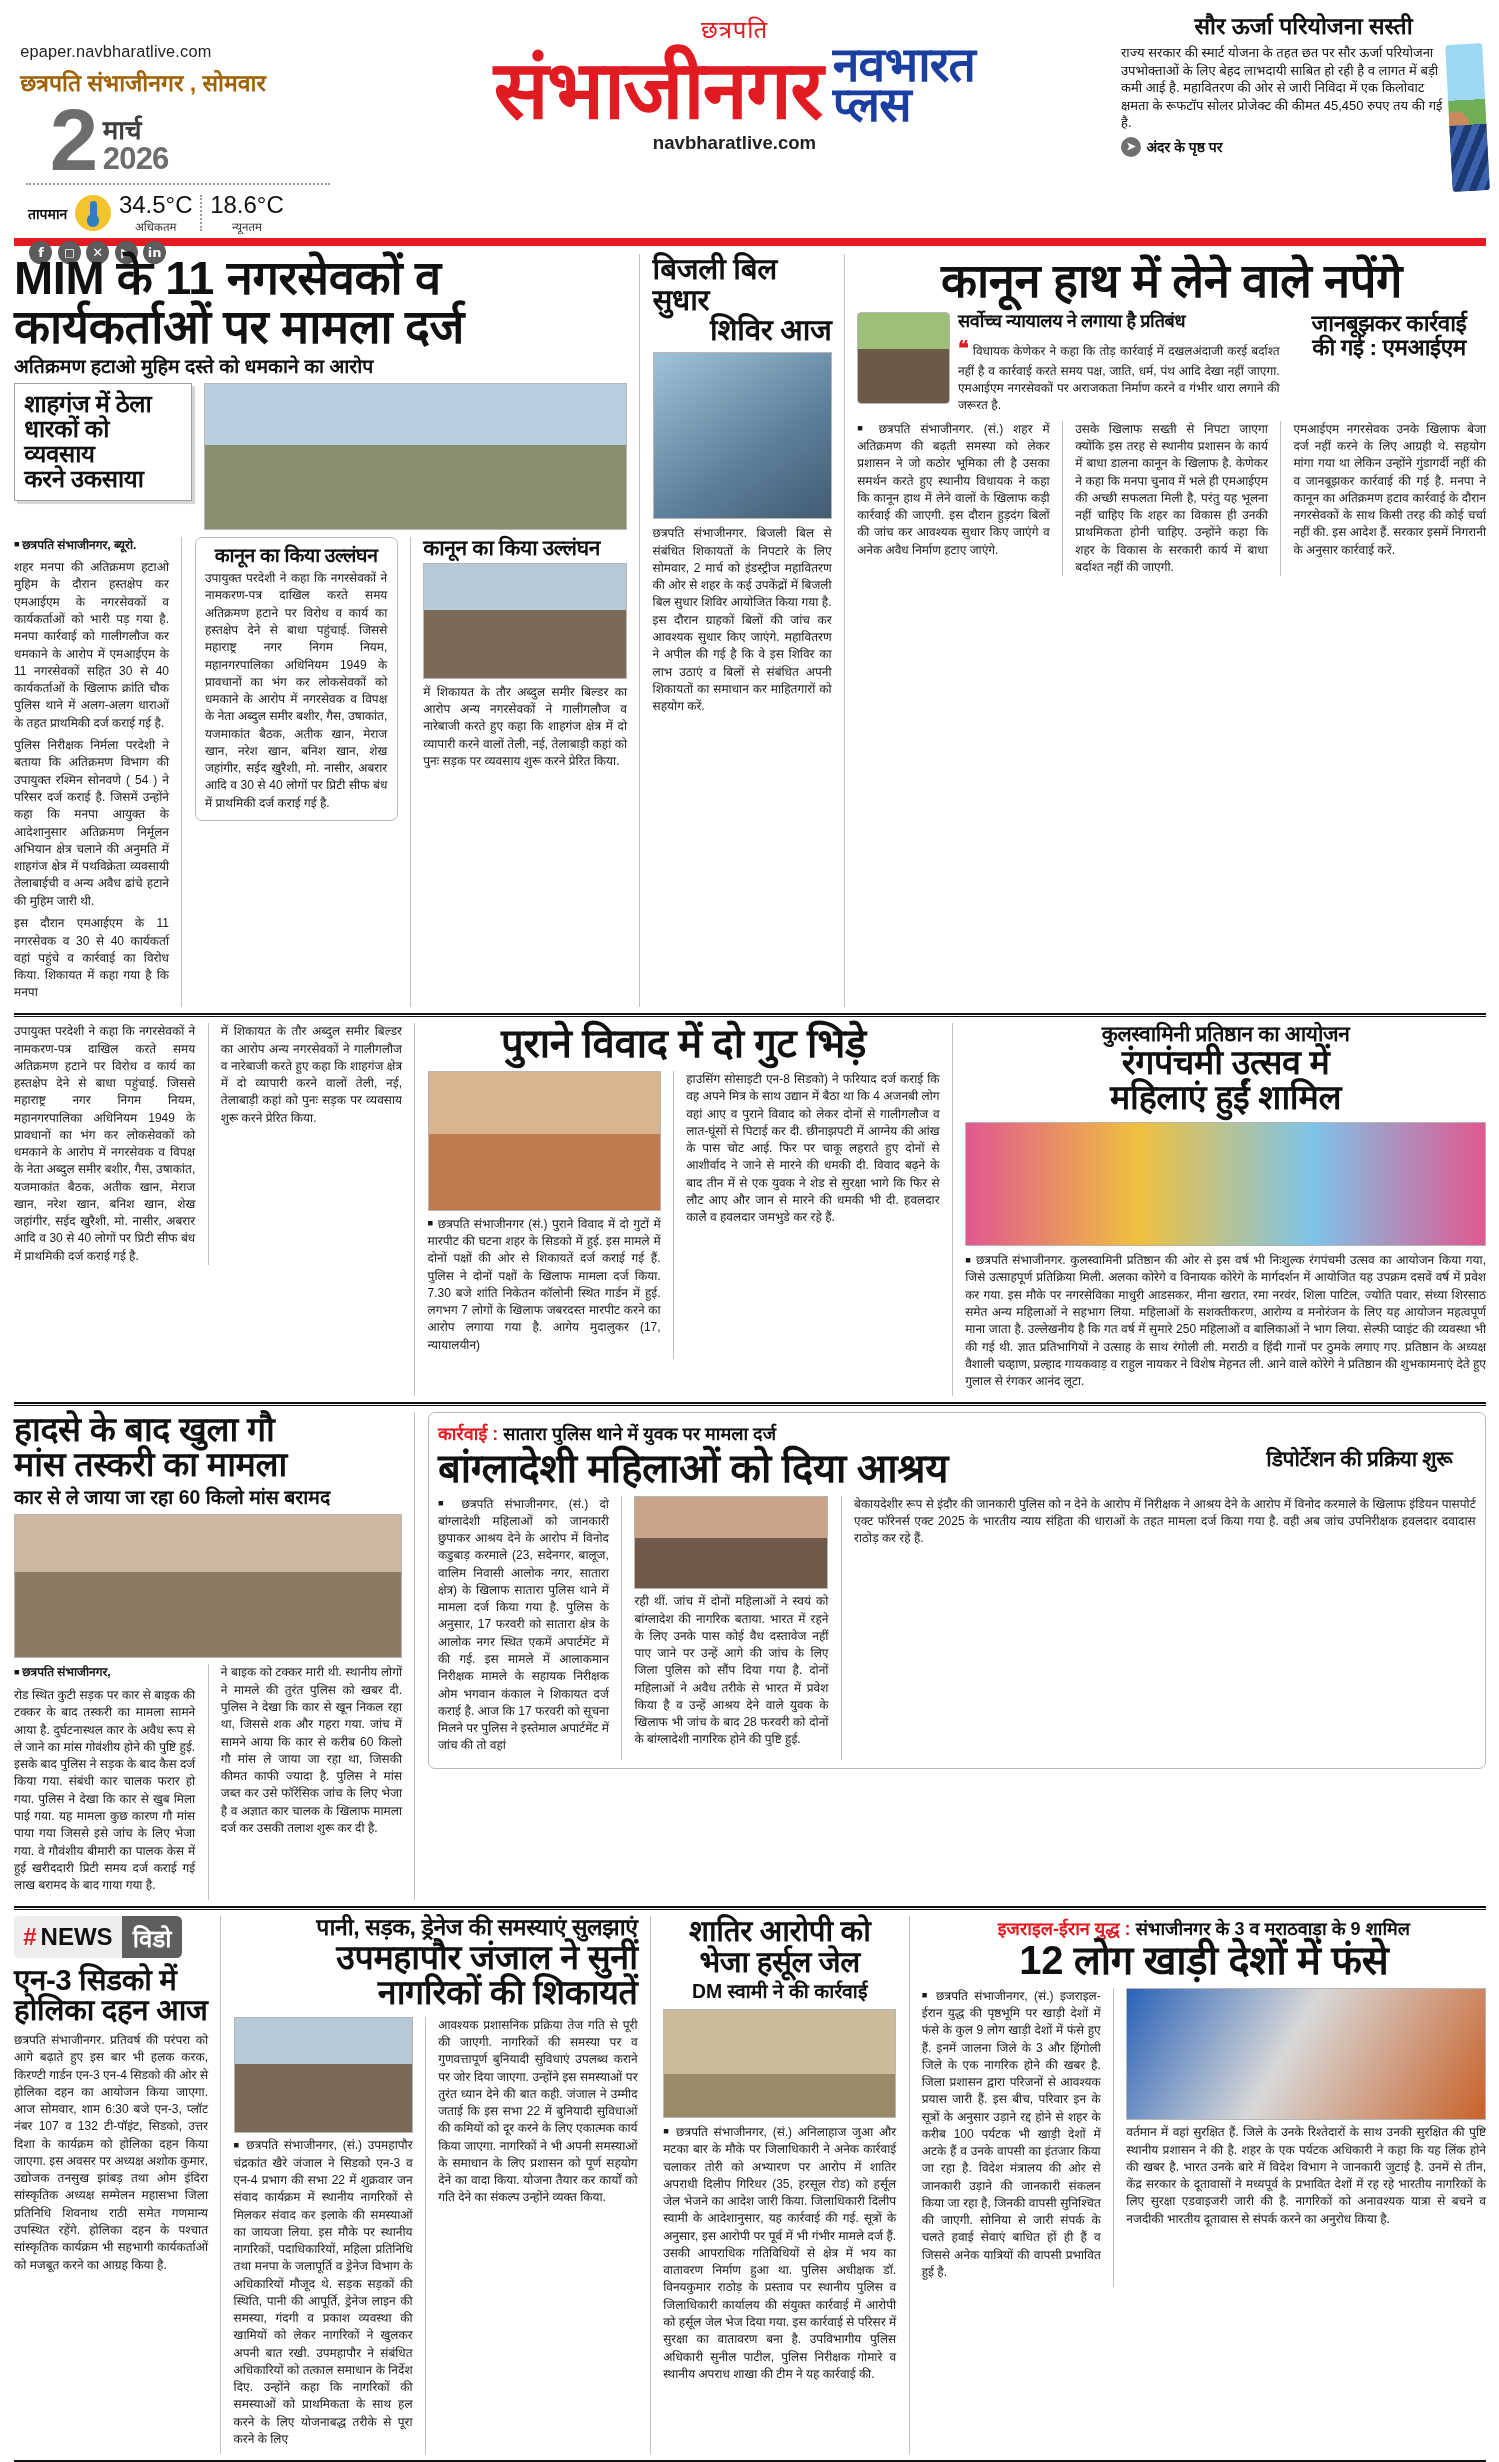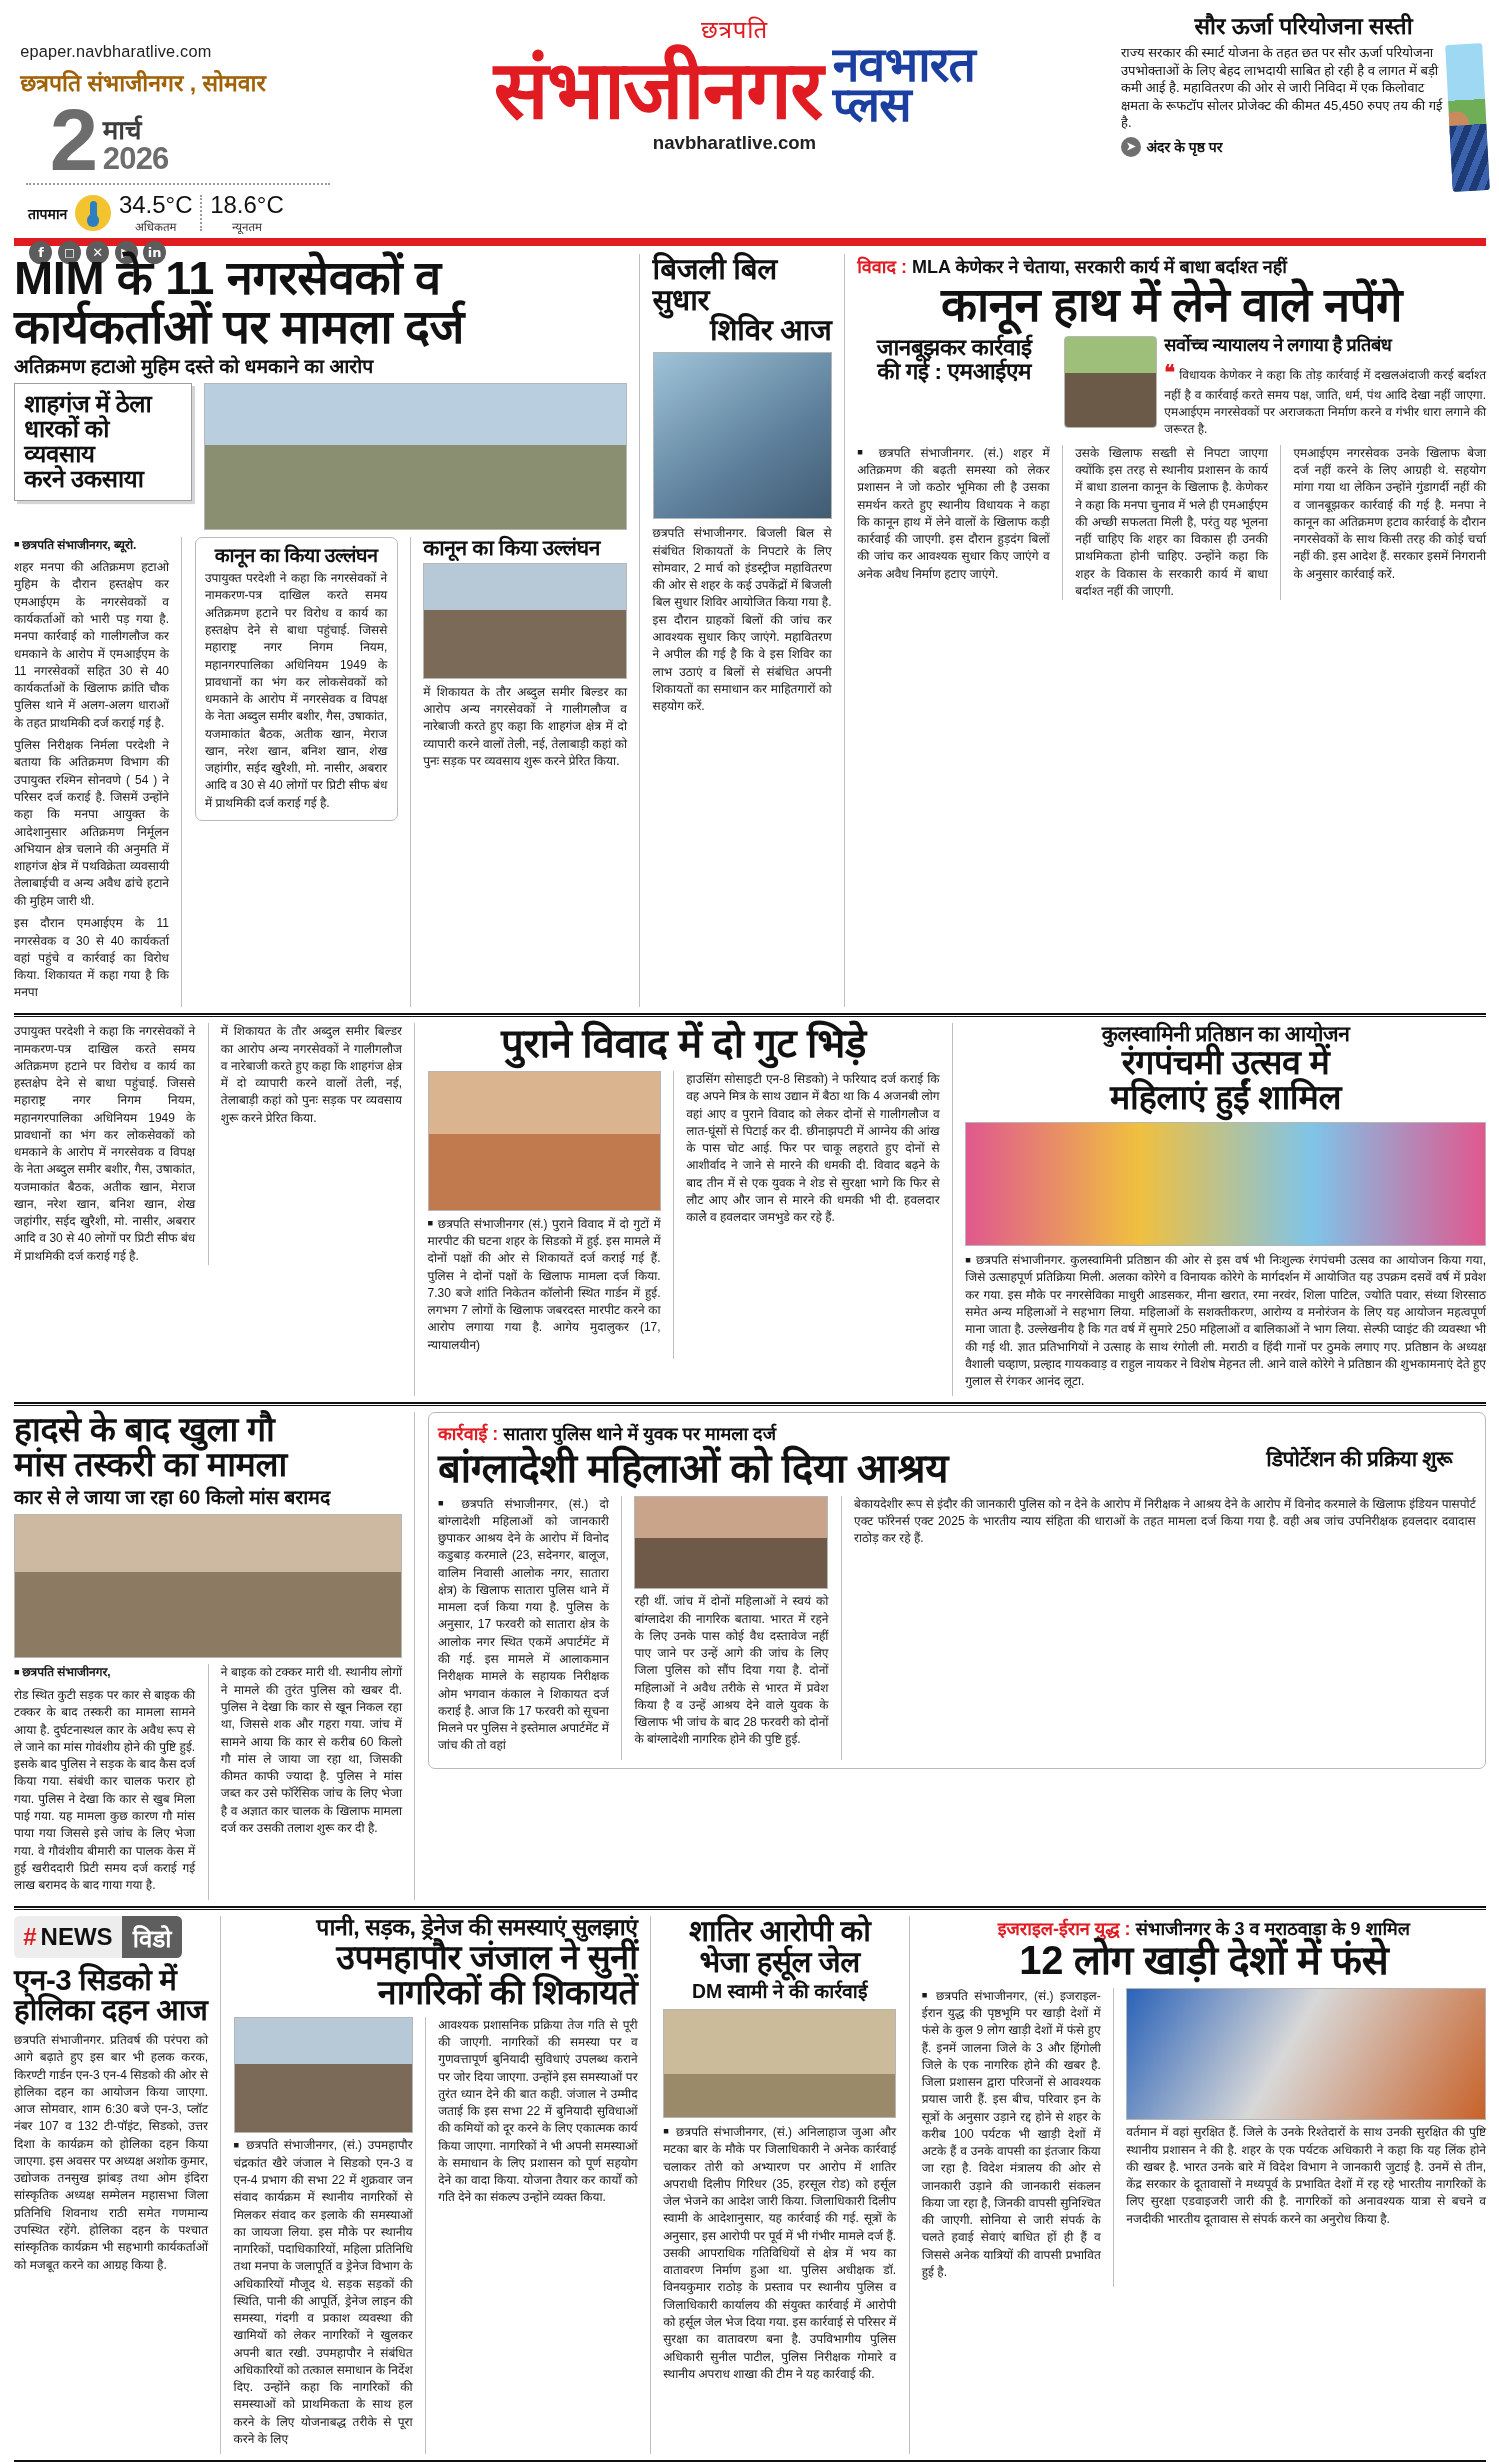--- a/index.html
+++ b/index.html
@@ -220,40 +220,36 @@
     <div style="width:179px;">
       <div class="hl hl-md" style="">बिजली बिल सुधार</div>
       <div class="hl hl-md" style="text-align:right;">शिविर आज</div>
       <div class="photo ph-meter" style="height:167px;margin-top:6.2px;"></div>
       <div class="body" style="margin-top:6.2px;">छत्रपति संभाजीनगर. बिजली बिल से संबंधित शिकायतों के निपटारे के लिए सोमवार, 2 मार्च को इंडस्ट्रीज महावितरण की ओर से शहर के कई उपकेंद्रों में बिजली बिल सुधार शिविर आयोजित किया गया है. इस दौरान ग्राहकों बिलों की जांच कर आवश्यक सुधार किए जाएंगे. महावितरण ने अपील की गई है कि वे इस शिविर का लाभ उठाएं व बिलों से संबंधित अपनी शिकायतों का समाधान कर माहितगारों को सहयोग करें.</div>
     </div>
 
     <div class="vline"></div>
 
     <div style="flex:1;">
-      <div class="kicker">
-        <span class="kick-red">विवाद :</span>
-        <span>MLA केणेकर ने चेताया, सरकारी कार्य में बाधा बर्दाश्त नहीं</span>
-      </div>
       <div class="hl hl-xxl" style="text-align:center;margin-top:3.1px;">कानून हाथ में लेने वाले नपेंगे</div>
       <div class="cols" style="margin-top:6.2px;">
-        <div style="width:194px;">
-          <div class="hl" style="font-size:22.5px;text-align:center;">जानबूझकर कार्रवाई</div>
-          <div class="hl" style="font-size:22.5px;text-align:center;">की गई : एमआईएम</div>
-        </div>
         <div style="flex:1;display:flex;gap:7.8px;">
           <div class="photo ph-mla" style="width:93px;height:92px;border-radius:3.9px;"></div>
           <div style="flex:1;">
             <div class="hl" style="font-size:18px;">सर्वोच्च न्यायालय ने लगाया है प्रतिबंध</div>
             <div class="body" style="margin-top:3.1px;">
               <span style="color:#e01b22;font-size:20px;font-weight:800;">❝</span>
               <span>विधायक केणेकर ने कहा कि तोड़ कार्रवाई में दखलअंदाजी करई बर्दाश्त नहीं है व कार्रवाई करते समय पक्ष, जाति, धर्म, पंथ आदि देखा नहीं जाएगा. एमआईएम नगरसेवकों पर अराजकता निर्माण करने व गंभीर धारा लगाने की जरूरत है.</span>
             </div>
           </div>
         </div>
+        <div style="width:194px;">
+          <div class="hl" style="font-size:22.5px;text-align:center;">जानबूझकर कार्रवाई</div>
+          <div class="hl" style="font-size:22.5px;text-align:center;">की गई : एमआईएम</div>
+        </div>
       </div>
       <div class="cols" style="margin-top:6.2px;">
         <div class="body" style="flex:1;">
           <p class="bullet">छत्रपति संभाजीनगर. (सं.) शहर में अतिक्रमण की बढ़ती समस्या को लेकर प्रशासन ने जो कठोर भूमिका ली है उसका समर्थन करते हुए स्थानीय विधायक ने कहा कि कानून हाथ में लेने वालों के खिलाफ कड़ी कार्रवाई की जाएगी. इस दौरान हुड़दंग बिलों की जांच कर आवश्यक सुधार किए जाएंगे व अनेक अवैध निर्माण हटाए जाएंगे.</p>
         </div>
         <div class="vline"></div>
         <div class="body" style="flex:1;">उसके खिलाफ सख्ती से निपटा जाएगा क्योंकि इस तरह से स्थानीय प्रशासन के कार्य में बाधा डालना कानून के खिलाफ है. केणेकर ने कहा कि मनपा चुनाव में भले ही एमआईएम की अच्छी सफलता मिली है, परंतु यह भूलना नहीं चाहिए कि शहर का विकास ही उनकी प्राथमिकता होनी चाहिए. उन्होंने कहा कि शहर के विकास के सरकारी कार्य में बाधा बर्दाश्त नहीं की जाएगी.</div>
         <div class="vline"></div>
         <div class="body" style="flex:1;">एमआईएम नगरसेवक उनके खिलाफ बेजा दर्ज नहीं करने के लिए आग्रही थे. सहयोग मांगा गया था लेकिन उन्होंने गुंडागर्दी नहीं की व जानबूझकर कार्रवाई की गई है. मनपा ने कानून का अतिक्रमण हटाव कार्रवाई के दौरान नगरसेवकों के साथ किसी तरह की कोई चर्चा नहीं की. इस आदेश हैं. सरकार इसमें निगरानी के अनुसार कार्रवाई करें.</div>
       </div>

